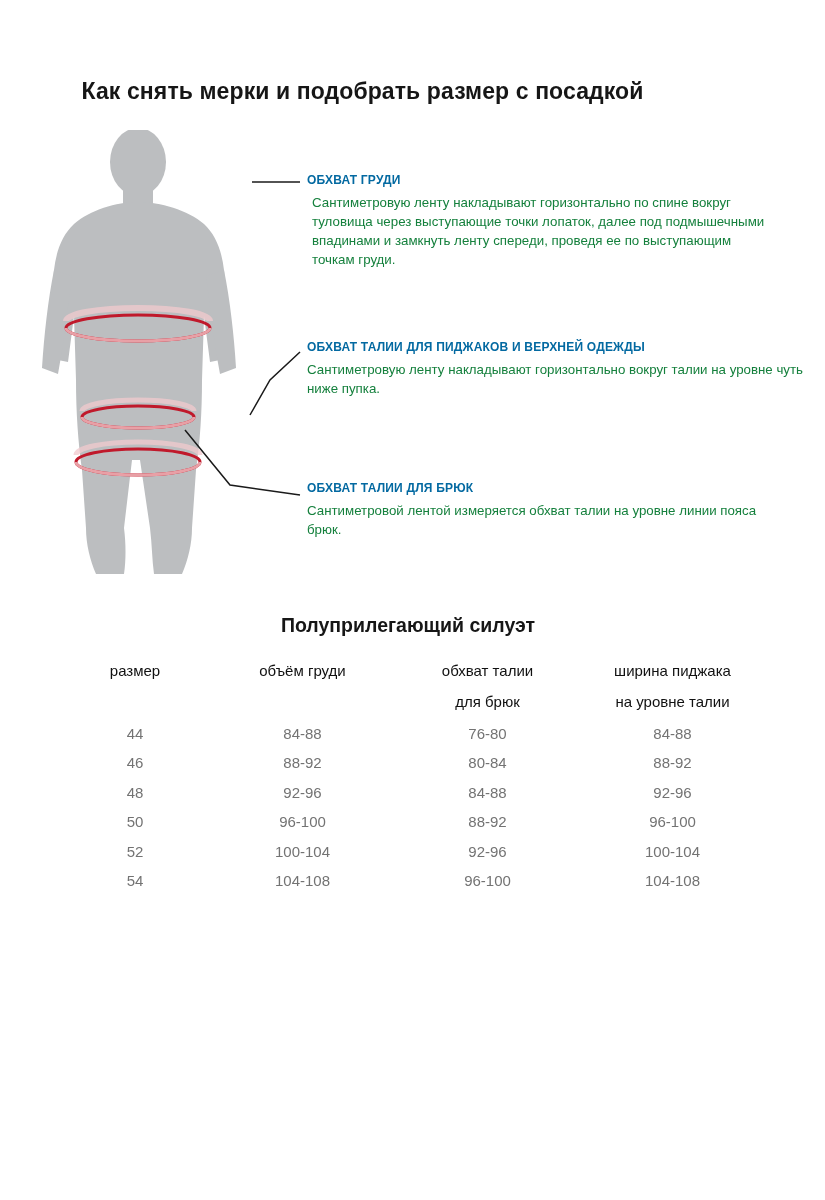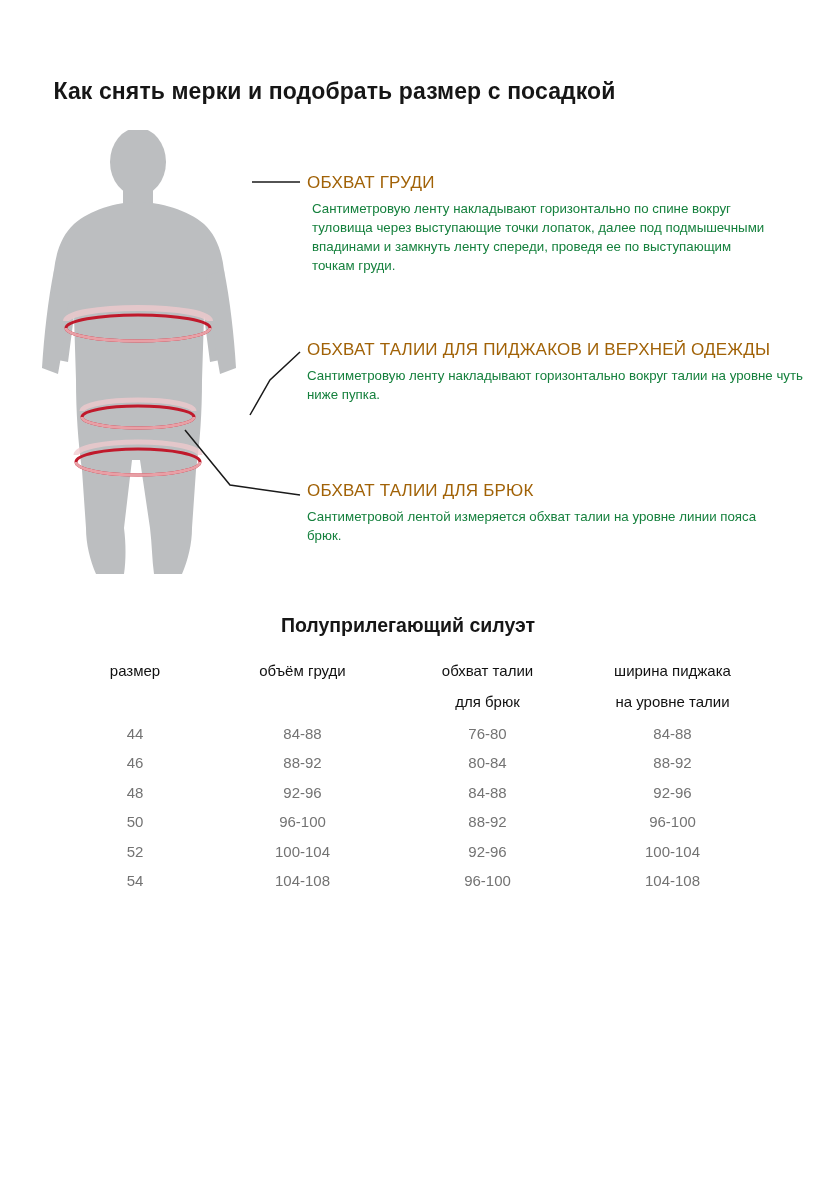--- a/index.html
+++ b/index.html
@@ -23,20 +23,21 @@
   .title {
     position: absolute;
     top: 78px;
     left: 0;
     width: 669px;
     text-align: center;
     font-size: 23px;
     font-weight: bold;
     letter-spacing: 0.1px;
     color: #161616;
+    padding-left: 28px;
   }
   
   .figure {
     position: absolute;
     left: 28px;
     top: 130px;
     width: 260px;
     height: 470px;
   }
   .fig-svg { display: block; }
@@ -50,24 +51,24 @@
     height: 470px;
     pointer-events: none;
   }
 
   
   .callout {
     position: absolute;
   }
   .callout h3 {
     margin: 0 0 6px 0;
-    font-size: 17px;
-    font-weight: normal;
+    font-size: 12px;
+    font-weight: bold;
     letter-spacing: 0.2px;
-    color: #a16207;
+    color: #0369a1;
   }
   .callout p {
     margin: 0;
     font-size: 13.3px;
     line-height: 1.44;
     color: #15803d;
   }
   #callout-chest { left: 307px; top: 173px; width: 470px; }
   #callout-chest p { padding-left: 5px; }
   #callout-waist-jacket { left: 307px; top: 340px; width: 500px; }

